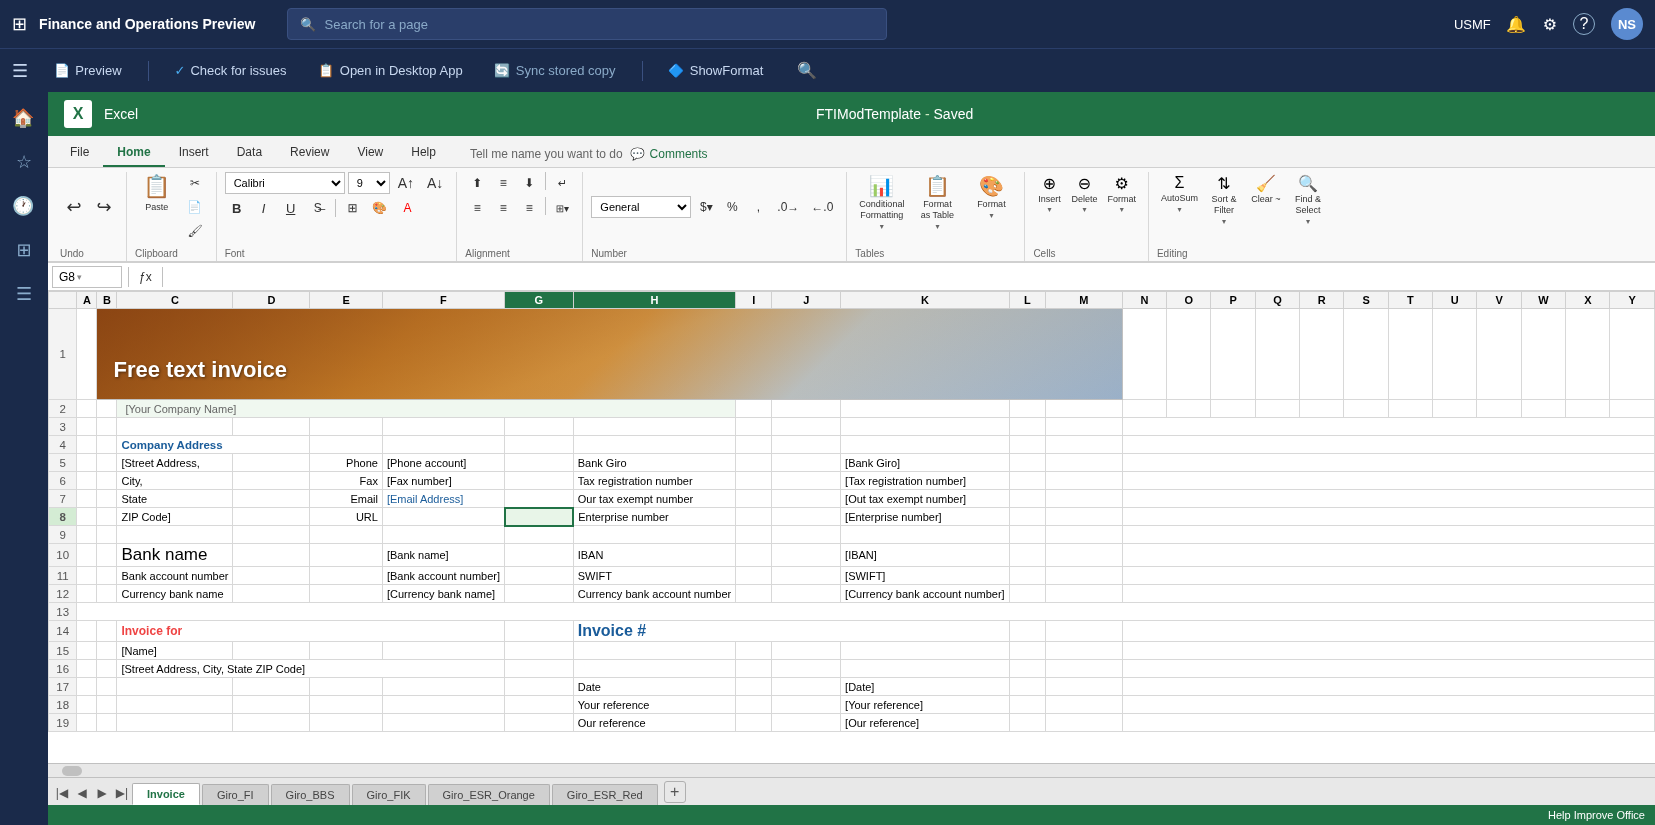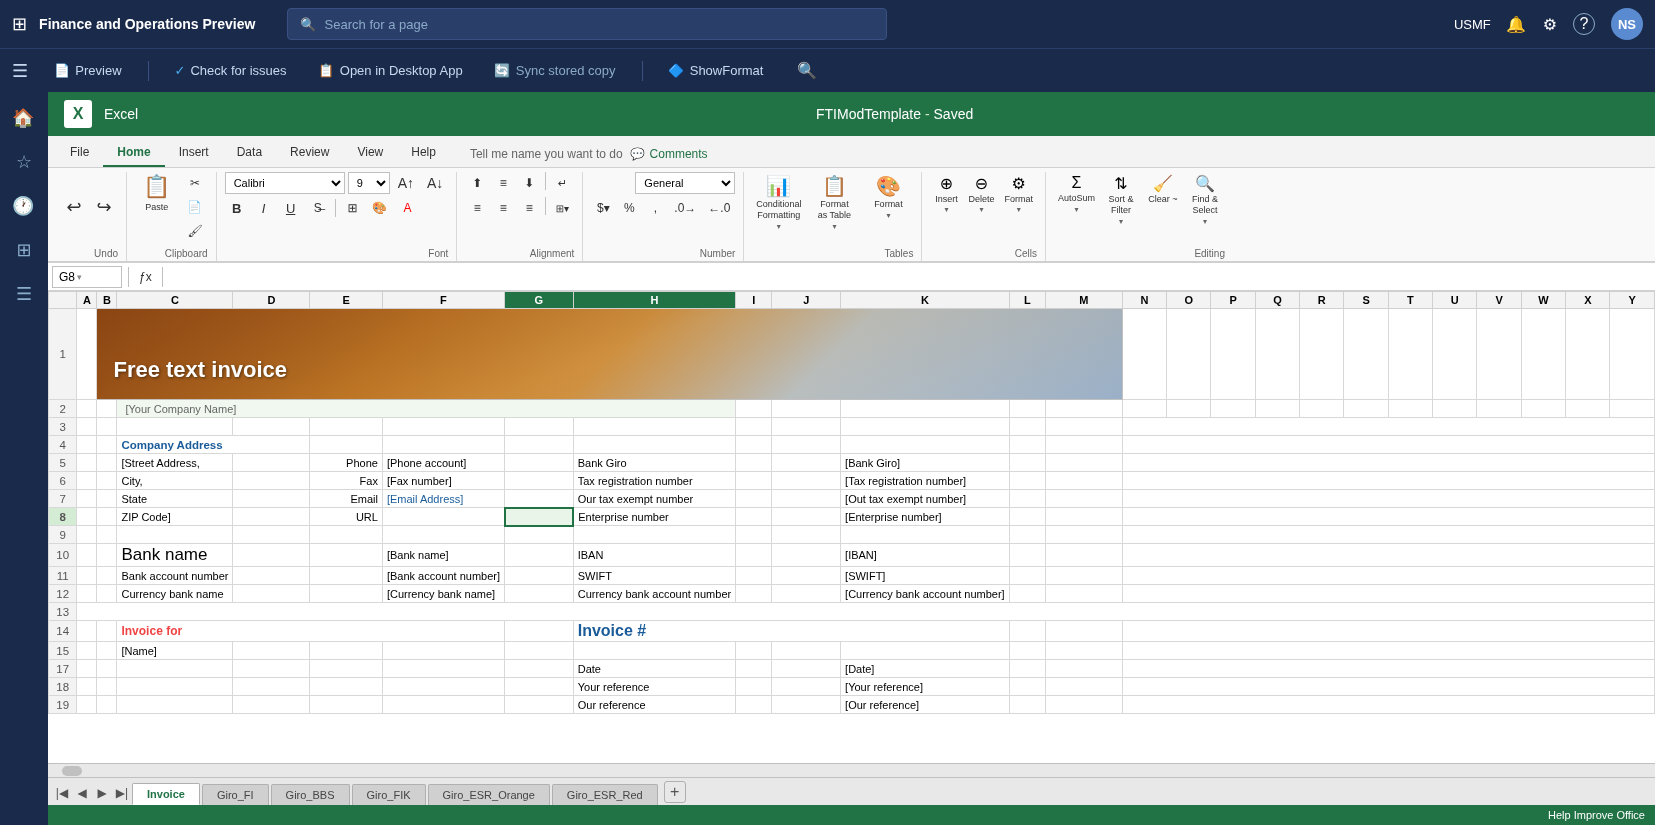--- a/index.html
+++ b/index.html
@@ -158,21 +158,21 @@
     .ribbon-group-content {
       display: flex;
       align-items: center;
       gap: 4px;
       flex: 1;
       padding-bottom: 4px;
     }
     .ribbon-group-label {
       font-size: 10px;
       color: #666;
-      text-align: right;
+      text-align: left;
       width: 100%;
       padding: 2px 0;
       margin-top: auto;
     }
 
     .rb-btn {
       display: flex;
       flex-direction: column;
       align-items: center;
       justify-content: center;
@@ -558,21 +558,21 @@
             <div class="rb-small-btn">≡</div>
             <div class="rb-small-btn">≡</div>
             <span style="width:1px;height:18px;background:#c0c0c0;margin:0 2px;"></span>
             <div class="rb-small-btn" style="font-size:10px;">⊞▾</div>
           </div>
         </div>
         <div class="ribbon-group-label">Alignment</div>
       </div>
 
       <div class="ribbon-group" style="min-width:100px;">
-        <div class="ribbon-group-content" style="flex-direction:column; gap:3px; align-items:flex-end;">
+        <div class="ribbon-group-content" style="flex-direction:row; gap:3px; align-items:center;">
           <div style="display:flex; align-items:center; gap:2px;">
             <select class="num-select">
               <option>General</option>
             </select>
           </div>
           <div style="display:flex; align-items:center; gap:2px;">
             <div class="rb-small-btn">$▾</div>
             <div class="rb-small-btn">%</div>
             <div class="rb-small-btn">,</div>
             <div class="rb-small-btn">.0→</div>
@@ -977,20 +977,34 @@
               <td></td>
             <td></td>
               <td></td>
             <td></td>
               <td></td>
             <td></td>
               <td></td>
             <td colspan="12"></td>
           </tr>
 
+          <tr>
+            <td class="row-num">16</td>
+            <td></td>
+              <td></td>
+            <td colspan="4" style="font-size:11px;">[Street Address, City, State ZIP Code]</td>
+            <td></td>
+              <td></td>
+            <td></td>
+              <td></td>
+            <td></td>
+              <td></td>
+            <td></td>
+            <td colspan="12"></td>
+          </tr>
 
           <tr>
             <td class="row-num">17</td>
             <td></td>
               <td></td>
             <td></td>
               <td></td>
             <td></td>
               <td></td>
             <td></td>

